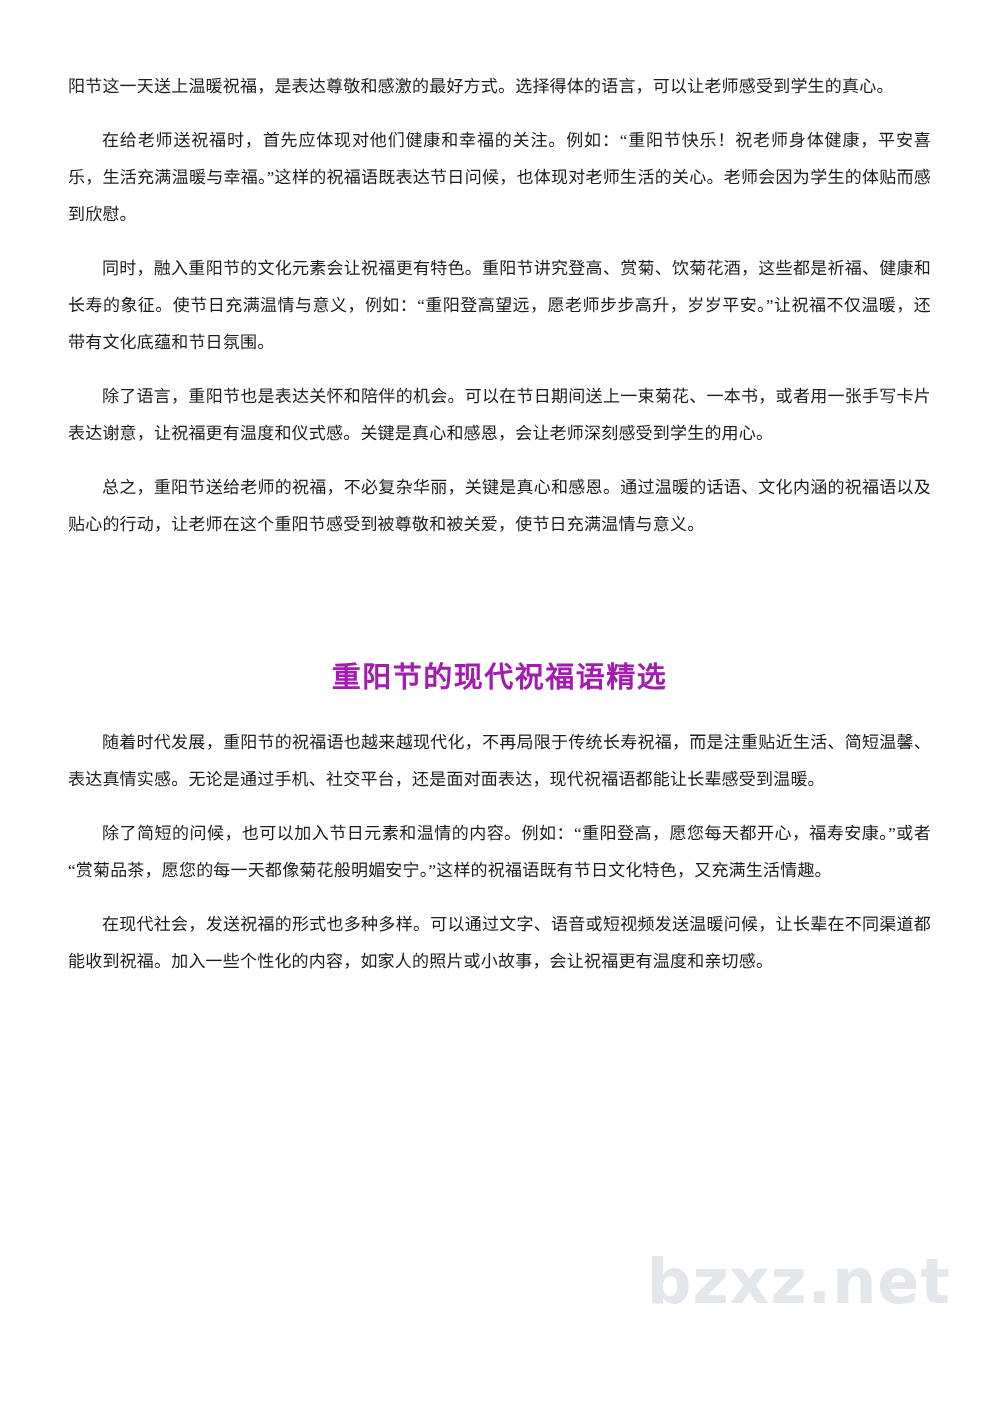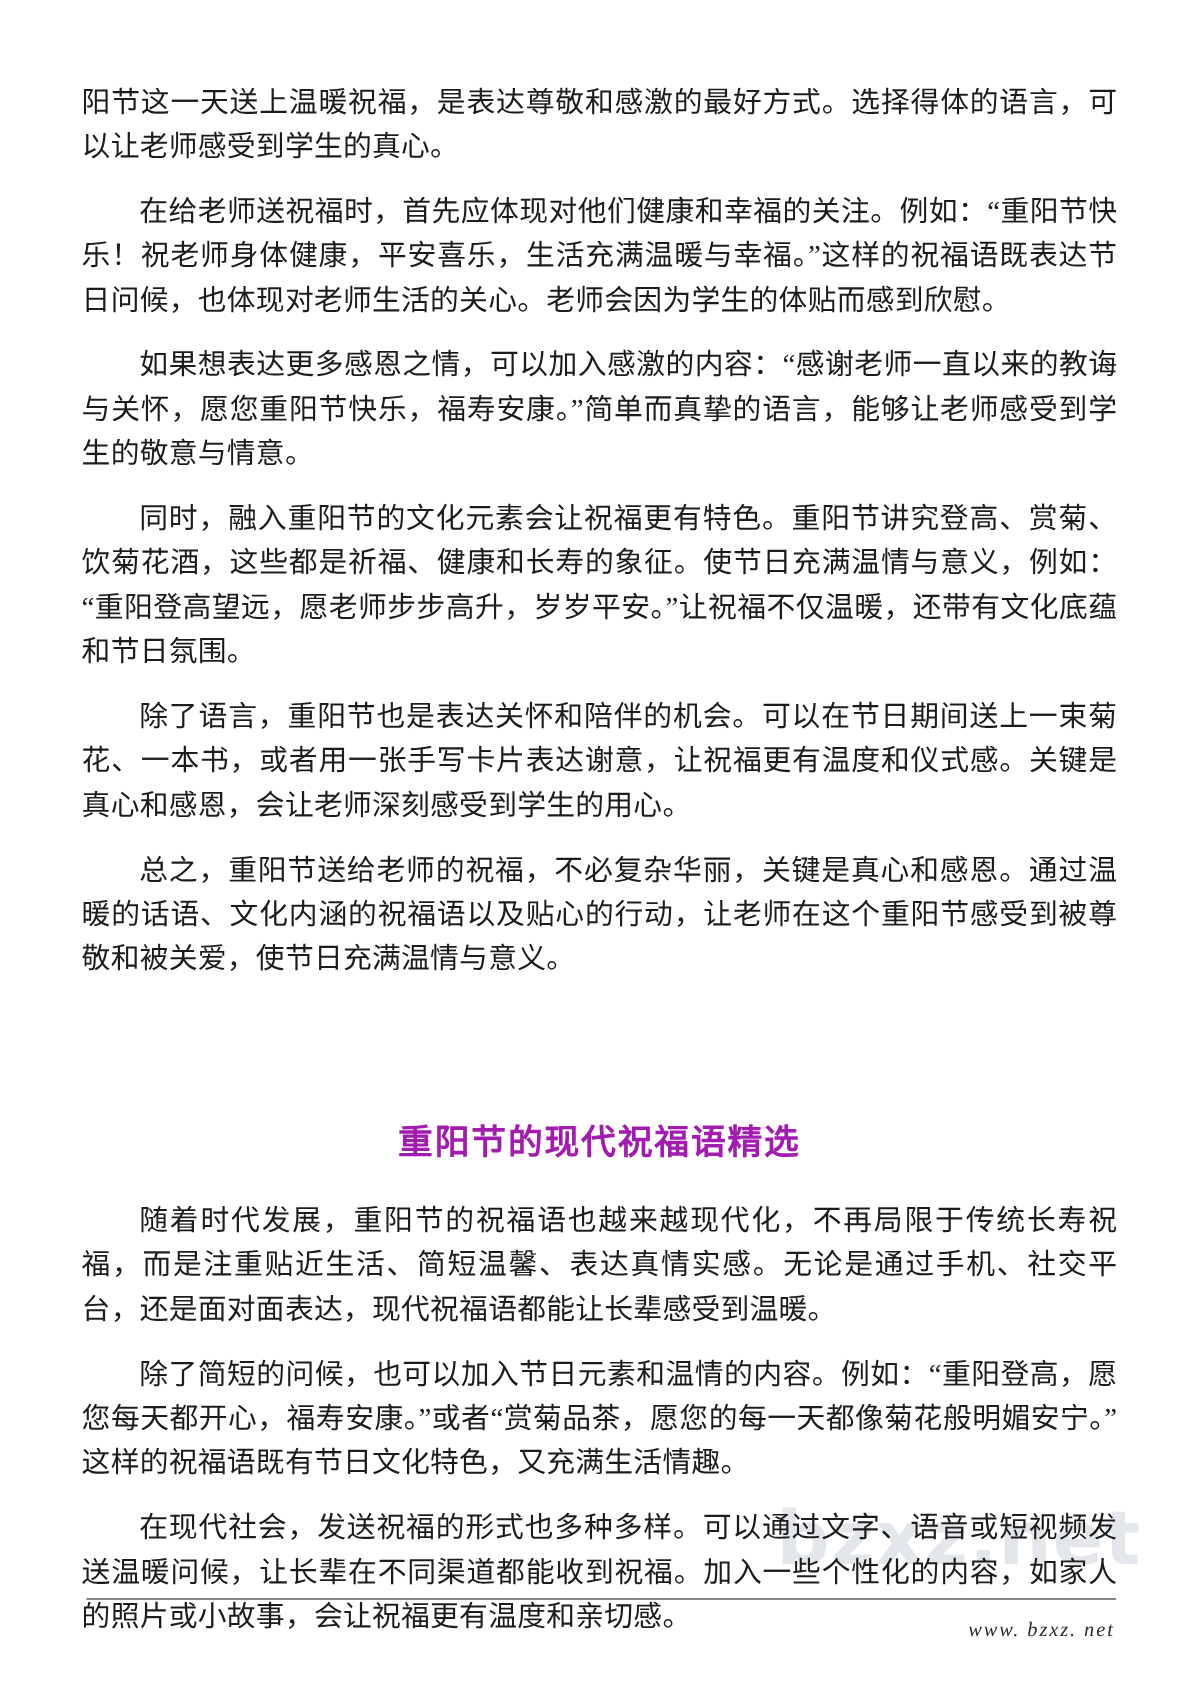--- a/index.html
+++ b/index.html
@@ -45,21 +45,21 @@
   
   .content {
     position: relative;
     z-index: 2;
     padding: 68px 62px 0 68px;
     box-sizing: border-box;
   }
 
   p.para {
     margin: 0 0 17px 0;
-    font-size: 24px;
+    font-size: 17px;
     line-height: 37px;
     text-align: justify;
     text-justify: inter-ideograph;
     letter-spacing: 0.2px;
     color: #1c1c1c;
     white-space: pre-wrap;
   }
 
   p.para.indent {
     text-indent: 2em;
@@ -120,37 +120,32 @@
 
 <div id="page">
 
   <div class="watermark">bzxz.net</div>
 
   <div class="content">
 
     <section>
       <p class="para noindent">阳节这一天送上温暖祝福，是表达尊敬和感激的最好方式。选择得体的语言，可以让老师感受到学生的真心。</p>
       <p class="para indent">在给老师送祝福时，首先应体现对他们健康和幸福的关注。例如：“重阳节快乐！祝老师身体健康，平安喜乐，生活充满温暖与幸福。”这样的祝福语既表达节日问候，也体现对老师生活的关心。老师会因为学生的体贴而感到欣慰。</p>
-      <p class="para indent">如果想表达更多感恩之情，可以加入感激的内容：“感谢老师一直以来的教诲与关怀，愿您重阳节快乐，福寿安康。”简单而真挚的语言，能够让老师感受到学生的敬意与情意。</p>
       <p class="para indent">同时，融入重阳节的文化元素会让祝福更有特色。重阳节讲究登高、赏菊、饮菊花酒，这些都是祈福、健康和长寿的象征。使节日充满温情与意义，例如：“重阳登高望远，愿老师步步高升，岁岁平安。”让祝福不仅温暖，还带有文化底蕴和节日氛围。</p>
       <p class="para indent">除了语言，重阳节也是表达关怀和陪伴的机会。可以在节日期间送上一束菊花、一本书，或者用一张手写卡片表达谢意，让祝福更有温度和仪式感。关键是真心和感恩，会让老师深刻感受到学生的用心。</p>
       <p class="para indent">总之，重阳节送给老师的祝福，不必复杂华丽，关键是真心和感恩。通过温暖的话语、文化内涵的祝福语以及贴心的行动，让老师在这个重阳节感受到被尊敬和被关爱，使节日充满温情与意义。</p>
     </section>
 
     <div class="section-gap"></div>
 
     <section>
       <h1 class="doc-heading">重阳节的现代祝福语精选</h1>
 
       <p class="para indent">随着时代发展，重阳节的祝福语也越来越现代化，不再局限于传统长寿祝福，而是注重贴近生活、简短温馨、表达真情实感。无论是通过手机、社交平台，还是面对面表达，现代祝福语都能让长辈感受到温暖。</p>
       <p class="para indent">除了简短的问候，也可以加入节日元素和温情的内容。例如：“重阳登高，愿您每天都开心，福寿安康。”或者“赏菊品茶，愿您的每一天都像菊花般明媚安宁。”这样的祝福语既有节日文化特色，又充满生活情趣。</p>
       <p class="para indent">在现代社会，发送祝福的形式也多种多样。可以通过文字、语音或短视频发送温暖问候，让长辈在不同渠道都能收到祝福。加入一些个性化的内容，如家人的照片或小故事，会让祝福更有温度和亲切感。</p>
 
     </section>
 
   </div>
 
-  <div class="footer">
-    <div class="footer-rule"></div>
-    <div class="footer-url">www. bzxz. net</div>
-  </div>
 
 </div>
 
 </body></html>

